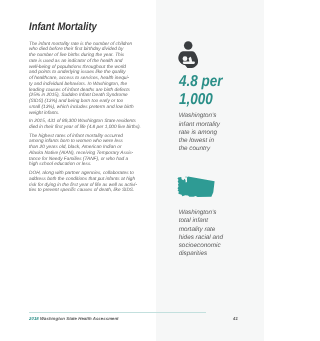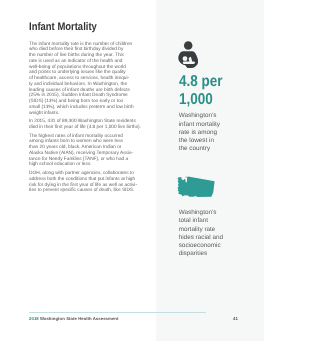--- a/index.html
+++ b/index.html
@@ -1,18 +1,18 @@
 <!DOCTYPE html>
 <html><head>
 <meta charset="utf-8">
 <style>
   html,body{margin:0;padding:0;}
   body{width:264px;height:341px;background:#ffffff;font-family:"Liberation Sans",sans-serif;overflow:hidden;
        -webkit-font-smoothing:antialiased;text-rendering:geometricPrecision;}
-  .page{position:relative;width:264px;height:341px;background:#ffffff;overflow:hidden;}
+  .page{position:relative;width:264px;height:341px;background:#ffffff;overflow:hidden;font-style:italic;}
   .rightpanel{position:absolute;left:156px;top:0;width:108px;height:341px;background:#f6f7f7;}
 
   .title{position:absolute;left:29px;top:20.5px;font-weight:bold;font-size:11px;color:#333333;
          transform:scaleX(0.86);transform-origin:left top;white-space:nowrap;}
 
   .body{position:absolute;left:29px;top:41.6px;width:112px;color:#646464;font-size:4.75px;line-height:5.75px;}
   .body p{margin:0 0 2.9px 0;}
   .body .ln{display:block;white-space:nowrap;}
 
   .stat{position:absolute;left:178.6px;top:72.5px;color:#2b8f88;font-weight:bold;font-size:15.7px;line-height:18.9px;

